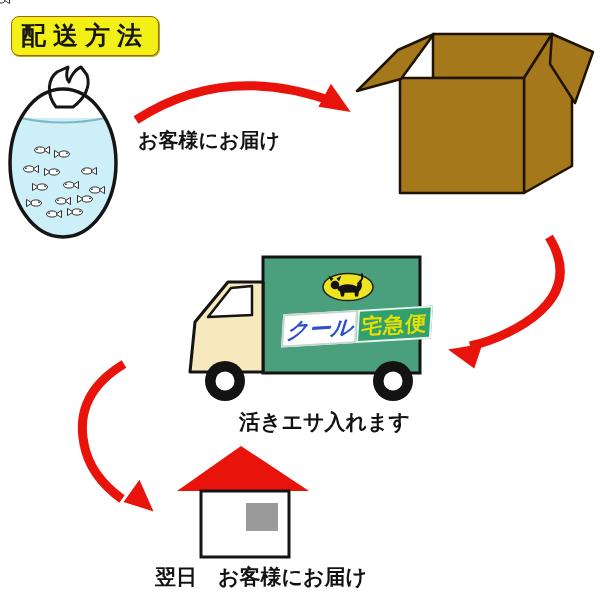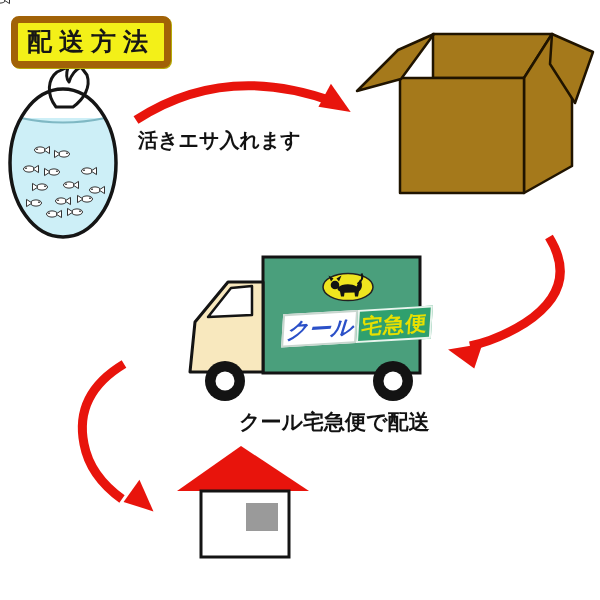--- a/index.html
+++ b/index.html
@@ -1,20 +1,20 @@
 <!DOCTYPE html>
 <html><head>
 <meta charset="utf-8">
 <style>
   html,body{margin:0;padding:0;background:#fff;}
   .stage{position:relative;width:600px;height:600px;background:#ffffff;overflow:hidden;
          font-family:"Liberation Sans","DejaVu Sans",sans-serif;}
   svg{position:absolute;left:0;top:0;}
   .title-box{position:absolute;left:11px;top:16px;width:146px;height:38px;
-             background:#f3f018;border:7px solid #a16207;border-radius:8px;
+             background:#f3f018;border:1px solid #a16207;border-radius:8px;
              box-shadow:1px 1px 0 #b7ab08;
              font-family:"Liberation Serif","DejaVu Serif",serif;
              font-size:25px;font-weight:600;color:#161616;line-height:37px;
              text-align:center;letter-spacing:7px;white-space:nowrap;}
   .caption{position:absolute;font-weight:bold;color:#121212;white-space:nowrap;}
   .cap-bag1{left:138px;top:127px;font-size:20px;}
   .cap-bag2{left:167px;top:155px;font-size:20px;}
   .cap-box{left:362px;top:198px;font-size:21px;}
   .cap-truck{left:239px;top:408px;font-size:21px;}
   .cap-house{left:155px;top:563px;font-size:21px;}
@@ -109,21 +109,22 @@
 
     <g>
       <polygon points="177,491 241,446 309,491" fill="#e8140c"></polygon>
       <rect x="201" y="491" width="88" height="66" fill="#ffffff" stroke="#141414" stroke-width="3"></rect>
       <rect x="246" y="503" width="32" height="28" fill="#9a9a9a"></rect>
     </g>
   </svg>
 
   <div class="title-box">配送方法</div>
 
-  <div class="caption cap-bag1">活きエサ入れます</div>
-  <div class="caption cap-truck">クール宅急便で配送</div>
+  <div class="caption cap-bag1">お客様にお届け</div>
+  <div class="caption cap-truck">活きエサ入れます</div>
+  <div class="caption cap-house">翌日　お客様にお届け</div>
 
   <div class="banner">
     <div class="banner-cool">クール</div>
     <div class="banner-tkb">宅急便</div>
   </div>
 
 </div>
 
 </body></html>

